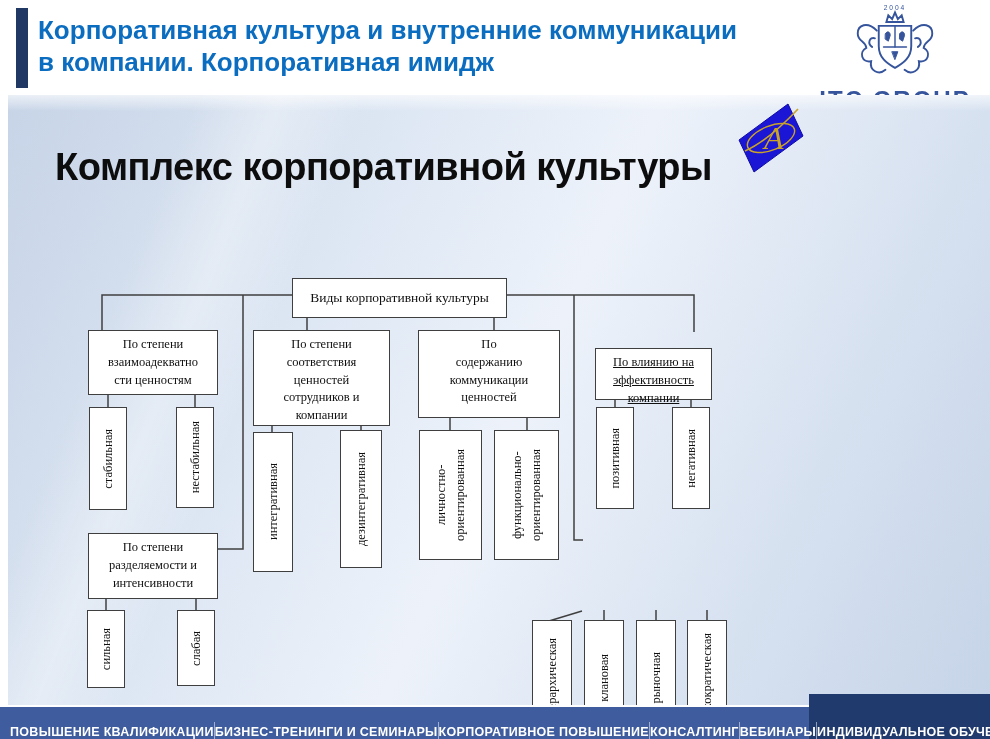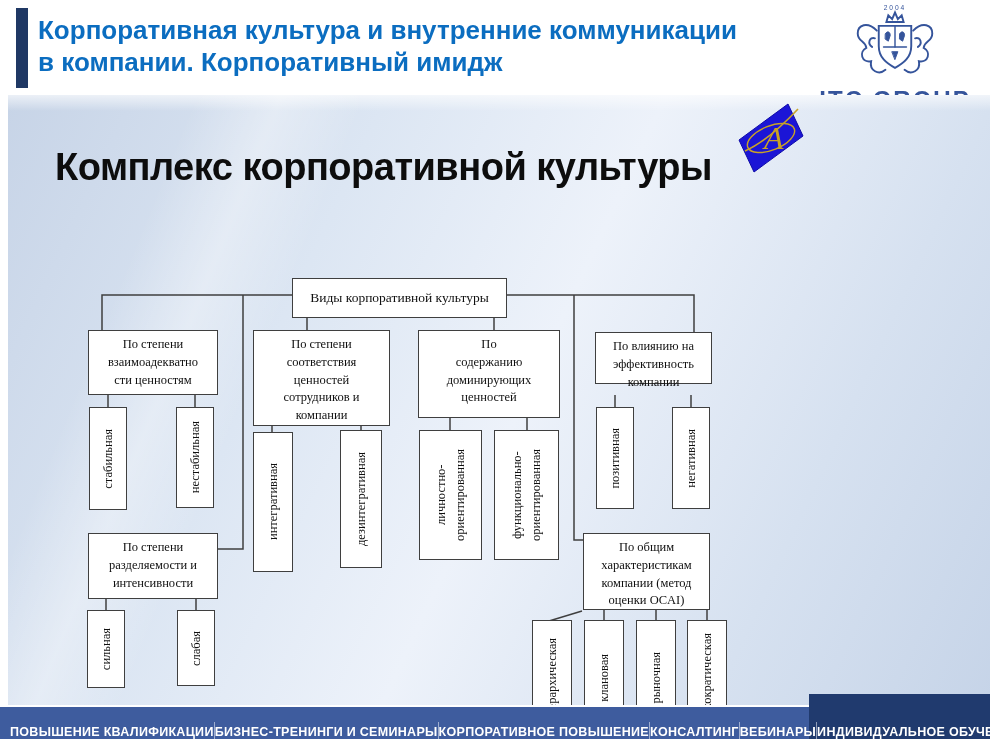--- a/index.html
+++ b/index.html
@@ -49,21 +49,21 @@
   .node.center { display:flex; align-items:center; justify-content:center; text-align:center; padding:2px; }
   .vnode { position:absolute; background:#ffffff; border:1.5px solid #3f3f3f;
     display:flex; align-items:center; justify-content:center; }
   .vnode span { writing-mode:vertical-rl; transform:rotate(180deg); white-space:pre-line;
     font-family:"Liberation Serif", serif; font-size:12.5px; line-height:1.5; color:#101010; text-align:center; }
 
   .pos-root { left:292px; top:238px; width:215px; height:40px; font-size:13.5px; }
   .pos-b1 { left:88px;  top:290px; width:130px; height:65px; }
   .pos-b2 { left:253px; top:290px; width:137px; height:96px; }
   .pos-b3 { left:418px; top:290px; width:142px; height:88px; }
-  .pos-b4 { left:595px; top:292px; width:117px; height:52px; }
+  .pos-b4 { left:595px; top:308px; width:117px; height:52px;text-decoration:underline; }
   .pos-b5 { left:88px;  top:493px; width:130px; height:66px; }
   .pos-b6 { left:583px; top:493px; width:127px; height:77px; }
 
   .pos-stab     { left:89px;  top:367px; width:38px; height:103px; }
   .pos-nestab   { left:176px; top:367px; width:38px; height:101px; }
   .pos-integr   { left:253px; top:392px; width:40px; height:140px; }
   .pos-dezint   { left:340px; top:390px; width:42px; height:138px; }
   .pos-lichn    { left:419px; top:390px; width:63px; height:130px; }
   .pos-funk     { left:494px; top:390px; width:65px; height:130px; }
   .pos-pozit    { left:596px; top:367px; width:38px; height:102px; }
@@ -84,21 +84,21 @@
     white-space:nowrap; cursor:pointer; }
   .fdiv { width:1px; height:17px; background:rgba(255,255,255,.5); flex:0 0 1px; }
 </style>
 </head>
 <body>
 
 <div class="header">
   <div class="header-bar"></div>
   <div class="header-title">
     <div>Корпоративная культура и внутренние коммуникации</div>
-    <div>в компании. Корпоративный имидж</div>
+    <div>в компании. Корпоративная имидж</div>
   </div>
 </div>
 
 <div class="logo-block">
   <div class="logo-dash"></div>
   <svg class="crest" viewBox="0 0 130 90">
     <g stroke="#35549B" fill="none" stroke-width="2" stroke-linecap="round">
 
       <path d="M46,30 C36,20 26,24 26,33 C26,42 34,40 35,48 C27,52 30,64 40,62 C38,72 48,77 55,71"></path>
       <path d="M44,38 C38,36 36,44 41,47"></path>
@@ -165,32 +165,28 @@
     <div class="node pos-b1">По степени
 взаимоадекватно
 сти ценностям</div>
     <div class="node pos-b2">По степени
 соответствия
 ценностей
 сотрудников и
 компании</div>
     <div class="node pos-b3">По
 содержанию
-доминирующих
+коммуникации
 ценностей</div>
     <div class="node pos-b4">По влиянию на
 эффективность
 компании</div>
     <div class="node pos-b5">По степени
 разделяемости и
 интенсивности</div>
-    <div class="node pos-b6">По общим
-характеристикам
-компании (метод
-оценки OCAI)</div>
 
     <div class="vnode pos-stab">
         <span>стабильная</span>
       </div>
     <div class="vnode pos-nestab">
         <span>нестабильная</span>
       </div>
     <div class="vnode pos-integr">
         <span>интегративная</span>
       </div>

